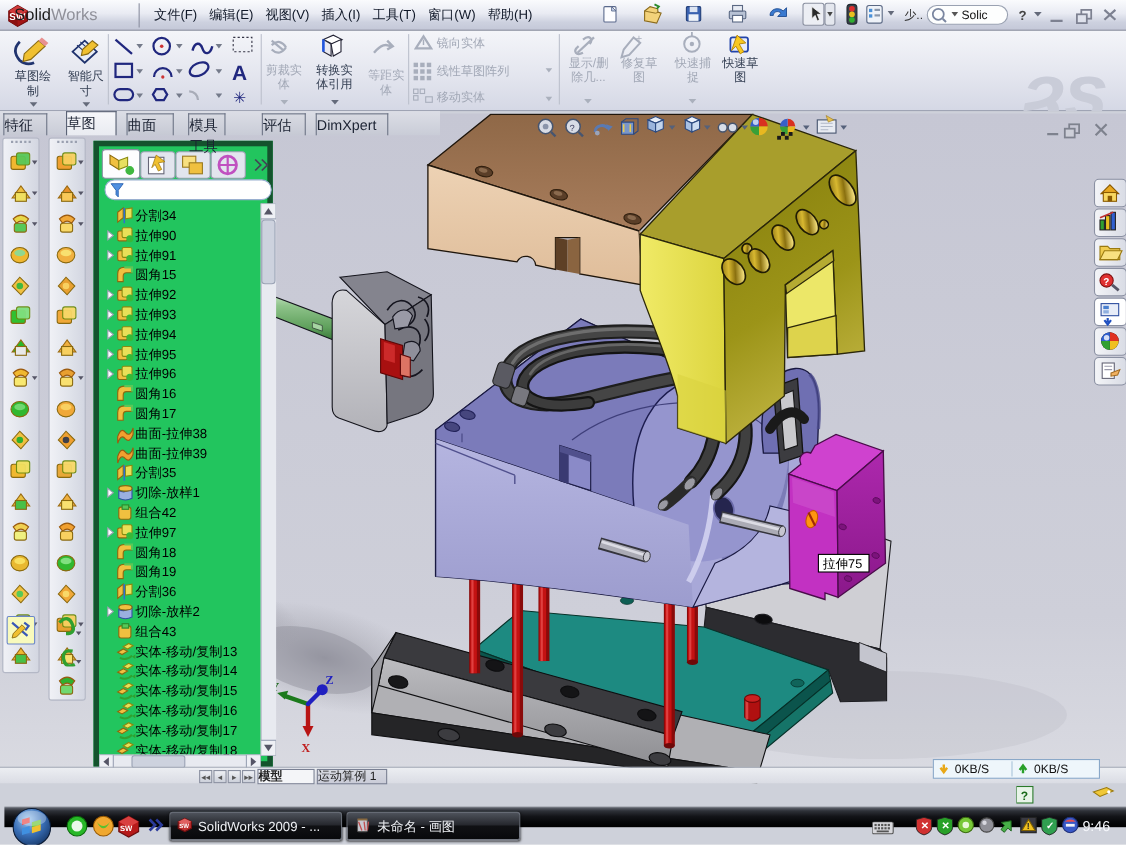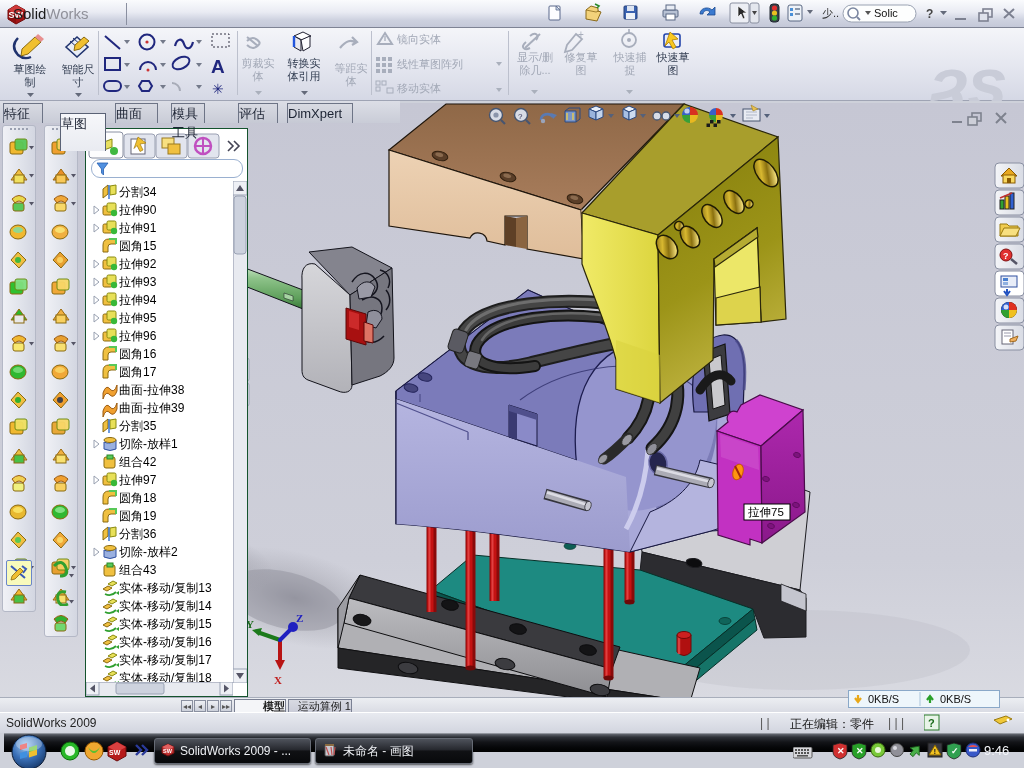--- a/index.html
+++ b/index.html
@@ -6,44 +6,53 @@
 #root{position:relative;width:1024px;height:768px;background:#ced1da}
 .abs{position:absolute}
 #titlebar{left:0;top:0;width:1024px;height:28px;background:linear-gradient(#fafbfd 0%,#e9ebf3 45%,#cdd1df 75%,#c4c8d8 100%);border-bottom:1px solid #7e8394}
 #swtext{left:13px;top:5px;font-size:15px;font-weight:normal;color:#1a1a1a}
 #swtext .w{color:#8f9099}
 #menus{left:135px;top:0;height:26px;display:flex;align-items:center;font-size:12px;color:#101828}
 #menus span{padding:0 5px;margin-right:1px}
 #cmdbar{left:0;top:28px;width:1024px;height:73px;background:linear-gradient(#f4f5f9,#e4e6ef 55%,#d5d8e5);border-bottom:1px solid #9fa4b4}
 #tabrow{left:0;top:101px;width:400px;height:22px;background:linear-gradient(#dcdee6,#c9ccd7);z-index:4}
 .tab{position:absolute;top:2px;height:20px;border:1px solid #6d7486;border-bottom:none;background:linear-gradient(#d8dae2,#c6c9d4);font-size:13px;color:#1c2333;line-height:19px}
-.tab.act{background:linear-gradient(#f6f7fa,#e9ebf1);height:38px;top:12px;z-index:3;border-color:#5a6275}
+.tab.act{background:linear-gradient(#f6f7fa,#e9ebf1);height:22px;top:0px;z-index:3;border-color:#5a6275}
 #viewport{left:0;top:103px;width:1024px;height:609px}
 .ltool{top:125px;width:34px;background:linear-gradient(90deg,#f0f1f6,#dfe2ea 60%,#d3d6e1);border:1px solid #b4b8c6;border-radius:3px}
 .grip{height:6px;margin:2px 7px 3px 7px;border-top:2px dotted #9aa0b0}
-#tree{left:85px;top:128px;width:163px;height:569px;background:#ffffff;border:1px solid #14532d}
+#tree{left:85px;top:128px;width:163px;height:569px;background:#22c55e;border:5px solid #14532d}
 #mtabs{left:0;top:697px;width:1024px;height:15px;background:linear-gradient(#eceef2,#dadce4);border-top:1px solid #a8aebb}
-.mtab{position:absolute;top:1px;height:14px;border:1px solid #7a8093;font-size:11px;color:#222;text-align:right;line-height:13px;background:linear-gradient(#d8dae2,#caccd8)}
+.mtab{position:absolute;top:1px;height:14px;border:1px solid #7a8093;font-size:11px;color:#222;text-align:left;line-height:13px;background:linear-gradient(#d8dae2,#caccd8)}
 .mtab.act{background:#f4f5f8;font-weight:bold}
 .navb{position:absolute;top:2px;width:12px;height:12px;background:linear-gradient(#eef0f4,#ccd0da);border:1px solid #8a90a0;font-size:8px;color:#555;text-align:center;line-height:11px}
 #statusbar{left:0;top:712px;width:1024px;height:21px;background:linear-gradient(#e8eaf0,#d2d5df);border-top:1px solid #fff;font-size:12px;color:#222}
 #taskbar{left:4px;top:733px;width:1024px;height:19px;background:linear-gradient(#aeb2ba 0%,#595d66 8%,#2e3138 22%,#131418 48%,#060709 75%,#000 100%)}
 .tbtn{position:absolute;top:5px;height:26px;background:linear-gradient(#4e525b,#26282e 45%,#101114 50%,#08090b);border:1px solid #666b75;border-radius:3px;color:#eef0f4;font-size:12px;line-height:24px;box-shadow:0 1px 2px rgba(0,0,0,.6)}
 </style></head>
 <body>
 <div id="root">
 <div class="abs" id="titlebar">
 <svg class="abs" style="left:5px;top:3px" width="23" height="22" viewBox="0 0 23 22">
         <polygon points="3,7 11,2 20,7 20,16 11,21 3,16" fill="#a31515" stroke="#6d0d0d"></polygon>
         <polygon points="3,7 11,2 20,7 11,12" fill="#cf3a3a"></polygon>
         <polygon points="3,7 11,12 11,21 3,16" fill="#8c1010"></polygon>
         <text x="3.5" y="15" font-size="9" fill="#fff" font-weight="bold" font-family="Liberation Sans">SW</text>
       </svg>
 <div class="abs" id="swtext">Solid<span class="w">Works</span></div>
 <div class="abs" style="left:126px;top:3px;width:1px;height:22px;background:#8a8fa0"></div>
+<div class="abs" id="menus">
+        <span>文件(F)</span>
+        <span>编辑(E)</span>
+        <span>视图(V)</span>
+        <span>插入(I)</span>
+        <span>工具(T)</span>
+        <span>窗口(W)</span>
+        <span>帮助(H)</span>
+      </div>
 </div>
 <svg class="abs" style="left:0;top:0" width="1024" height="28">
 <rect x="549" y="6" width="11" height="14" rx="1" fill="#fdfdff" stroke="#5a698c"></rect>
       <path d="M556,6 l4,4 h-4 z" fill="#c8d4ea" stroke="#5a698c" stroke-width="0.8"></path>
       <path d="M586,10 l5,-4 7,2 v3 l3,1 -4,9 -11,-2 z" fill="#f3d27a" stroke="#8a6a1c"></path>
       <path d="M586,10 l10,2 3,-1" fill="none" stroke="#8a6a1c" stroke-width="0.8"></path>
       <path d="M595,4 l4,2 -2,2" fill="none" stroke="#2a8a2a" stroke-width="1.6"></path>
       <rect x="624" y="6" width="13" height="13" rx="1" fill="#3a62b0" stroke="#24407a"></rect>
       <rect x="627" y="6" width="7" height="5" fill="#dce4f2"></rect>
       <rect x="626" y="13" width="9" height="6" fill="#eef2f8"></rect>
@@ -907,26 +916,20 @@
       <div class="mtab" style="left:288px;width:64px">运动算例 1</div>
     </div>
 <div class="abs" style="left:848px;top:690px;width:152px;height:18px;background:#eef6fb;border:1px solid #8aa8c8;z-index:5"></div>
     <svg class="abs" style="left:848px;top:690px;z-index:6" width="152" height="18" font-family="Liberation Sans,sans-serif">
       <path d="M10,5 v6 m-3,-3 l3,4 3,-4" stroke="#e8a818" stroke-width="2.2" fill="none"></path>
       <text x="20" y="13" font-size="11" fill="#111">0KB/S</text>
       <line x1="72" y1="2" x2="72" y2="16" stroke="#aac4da"></line>
       <path d="M82,13 v-6 m-3,3 l3,-4 3,4" stroke="#2aa02a" stroke-width="2.2" fill="none"></path>
       <text x="92" y="13" font-size="11" fill="#111">0KB/S</text>
     </svg>
-<div class="abs" id="statusbar">
-      <span style="position:absolute;left:6px;top:3px">SolidWorks 2009</span>
-      <span style="position:absolute;left:760px;top:3px;color:#555">| |</span>
-      <span style="position:absolute;left:790px;top:3px;color:#111">正在编辑：零件</span>
-      <span style="position:absolute;left:888px;top:3px;color:#555">| | |</span>
-    </div>
     <svg class="abs" style="left:924px;top:714px;z-index:6" width="100" height="18">
       <rect x="0" y="1" width="15" height="15" fill="#e8f4e8" stroke="#2a7a2a"></rect>
       <text x="4" y="13" font-size="11" fill="#1a6a1a" font-weight="bold">?</text>
       <path d="M70,6 l12,-4 6,3 -12,5 z" fill="#f0c838" stroke="#9a7a10"></path>
       <circle cx="84" cy="6" r="1.5" fill="#fff"></circle>
     </svg>
 <div class="abs" id="taskbar">
 <svg class="abs" style="left:5px;top:-1px" width="42" height="40">
         <defs>
           <radialGradient id="orb" cx="0.4" cy="0.3" r="0.8">

